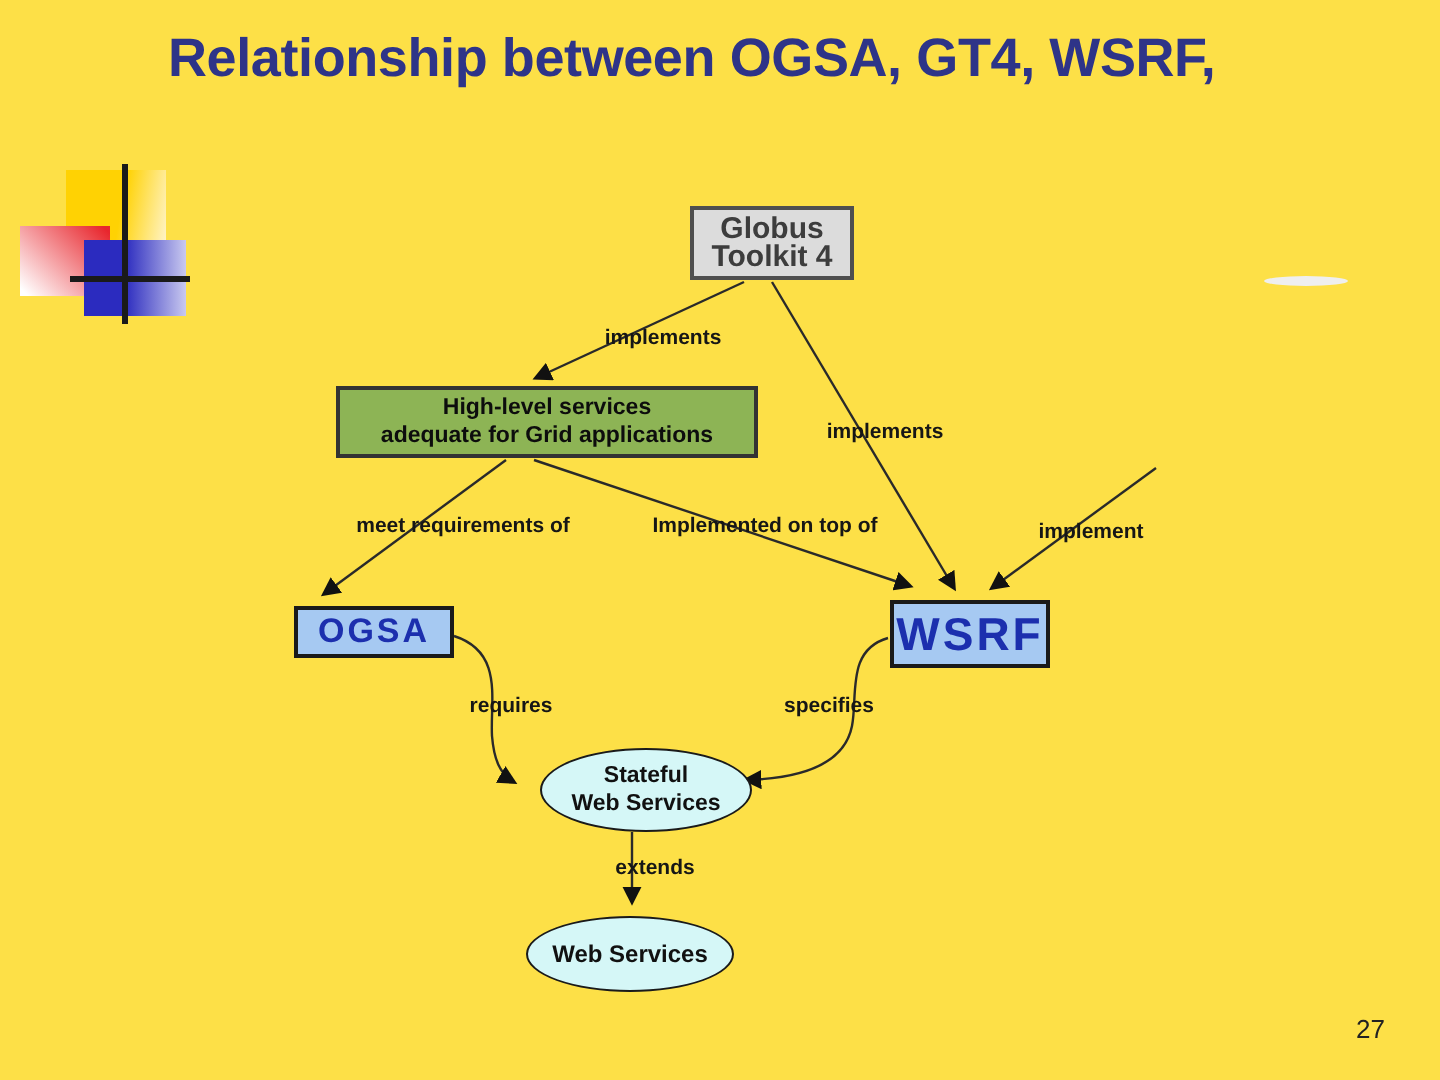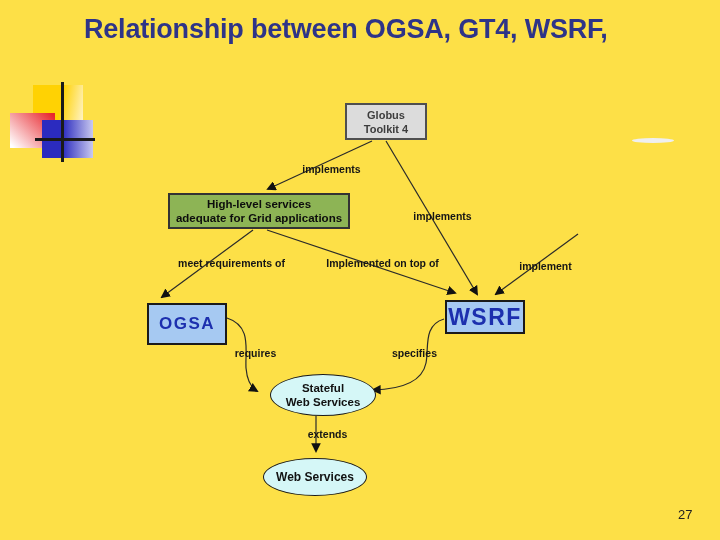--- a/index.html
+++ b/index.html
@@ -30,28 +30,28 @@
     background:#efefef; border-radius:50%; }
 
   
   .node {
     position:absolute; box-sizing:border-box;
     display:flex; flex-direction:column; align-items:center; justify-content:center;
     text-align:center; font-weight:bold;
   }
   .node-gt4 { left:345px; top:103px; width:82px; height:37px;
     background:#dcdcdc; border:2px solid #4f4f4f; color:#3d3d3d;
-    font-size:11px; line-height:14px; }
-  .node-highlevel { left:168px; top:193px; width:182px; height:36px;
+    font-size:15px; line-height:14px; }
+  .node-highlevel { left:168px; top:193px; width:211px; height:36px;
     background:#8db455; border:2px solid #333333; color:#0d0d0d;
     font-size:11.5px; line-height:14px; }
   .node-other { left:544px; top:191px; width:82px; height:42px;
     background:#ebebeb; border:2px solid #999999; color:#4d4d4d;
     font-size:8.5px; line-height:10.5px; }
-  .node-ogsa { left:147px; top:303px; width:80px; height:42px;
+  .node-ogsa { left:147px; top:303px; width:80px; height:26px;
     background:#a6c9f2; border:2px solid #1a1a1a; color:#1c2fae;
     font-size:17px; letter-spacing:1.5px; }
   .node-wsrf { left:445px; top:300px; width:80px; height:34px;
     background:#a6c9f2; border:2px solid #1a1a1a; color:#1c2fae;
     font-size:23px; letter-spacing:1.5px; }
   .node-stateful { left:270px; top:374px; width:106px; height:42px;
     background:#d5f7f7; border:1.5px solid #1a1a1a; border-radius:50%;
     color:#111; font-size:11.5px; line-height:14px; }
   .node-webservices { left:263px; top:458px; width:104px; height:38px;
     background:#d5f7f7; border:1.5px solid #1a1a1a; border-radius:50%;

